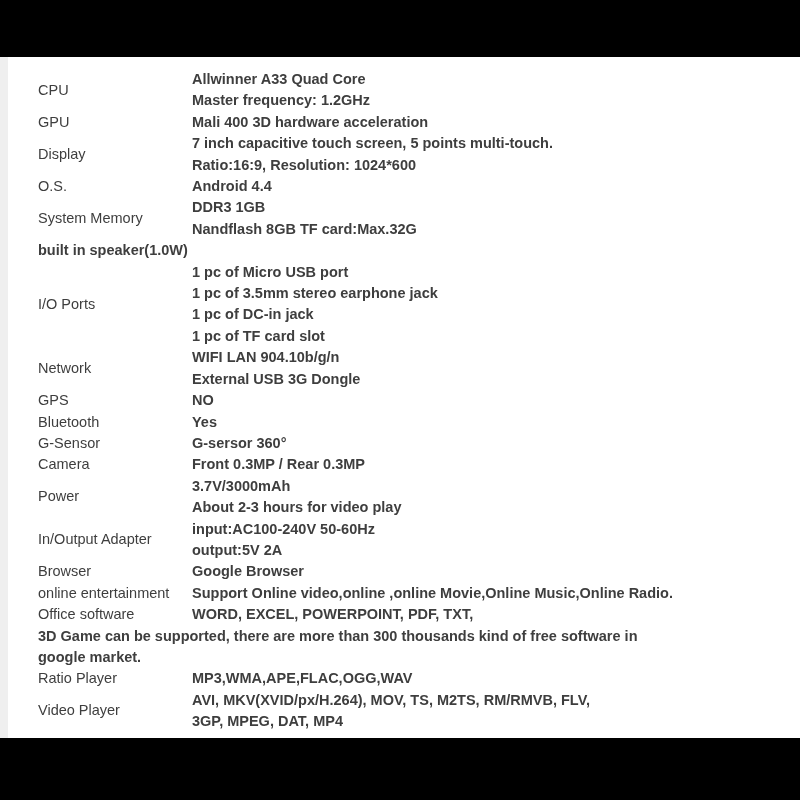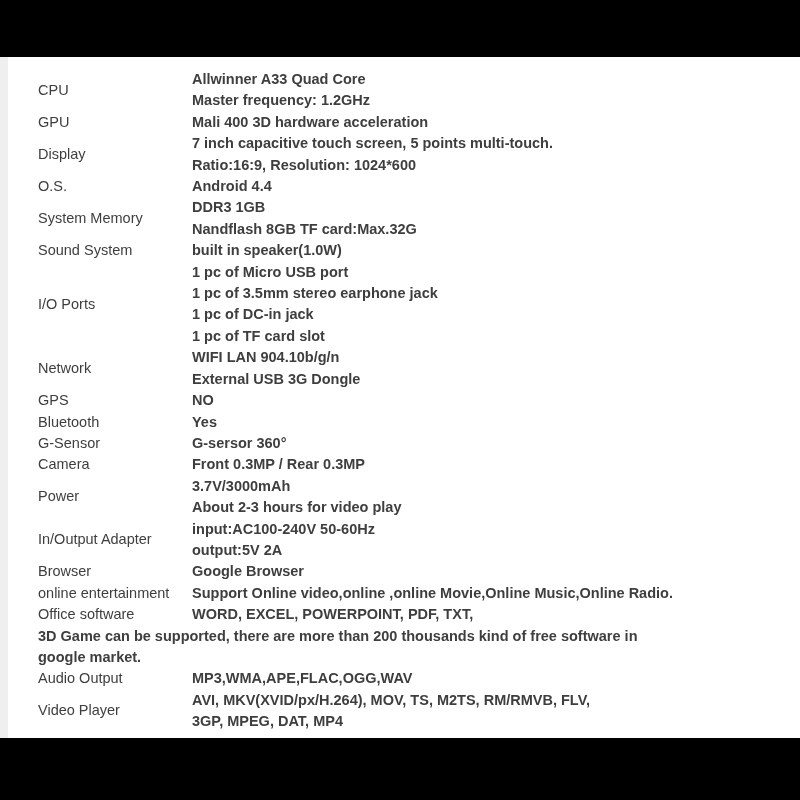--- a/index.html
+++ b/index.html
@@ -89,21 +89,20 @@
           </div>
         </div>
         <div class="row">
           <div class="label">System Memory</div>
           <div class="values">
             <div class="value-line">DDR3 1GB</div>
             <div class="value-line">Nandflash 8GB TF card:Max.32G</div>
           </div>
         </div>
         <div class="row">
-          <div class="label">Sound System</div>
           <div class="values">
             <div class="value-line">built in speaker(1.0W)</div>
           </div>
         </div>
         <div class="row">
           <div class="label">I/O Ports</div>
           <div class="values">
             <div class="value-line">1 pc of Micro USB port</div>
             <div class="value-line">1 pc of 3.5mm stereo earphone jack</div>
             <div class="value-line">1 pc of DC-in jack</div>
@@ -168,26 +167,26 @@
           </div>
         </div>
         <div class="row">
           <div class="label">Office software</div>
           <div class="values">
             <div class="value-line">WORD, EXCEL, POWERPOINT, PDF, TXT,</div>
           </div>
         </div>
         <div class="row">
           <div class="values">
-            <div class="value-line">3D Game can be supported, there are more than 200 thousands kind of free software in</div>
+            <div class="value-line">3D Game can be supported, there are more than 300 thousands kind of free software in</div>
             <div class="value-line">google market.</div>
           </div>
         </div>
         <div class="row">
-          <div class="label">Audio Output</div>
+          <div class="label">Ratio Player</div>
           <div class="values">
             <div class="value-line">MP3,WMA,APE,FLAC,OGG,WAV</div>
           </div>
         </div>
         <div class="row">
           <div class="label">Video Player</div>
           <div class="values">
             <div class="value-line">AVI, MKV(XVID/px/H.264), MOV, TS, M2TS, RM/RMVB, FLV,</div>
             <div class="value-line">3GP, MPEG, DAT, MP4</div>
           </div>

